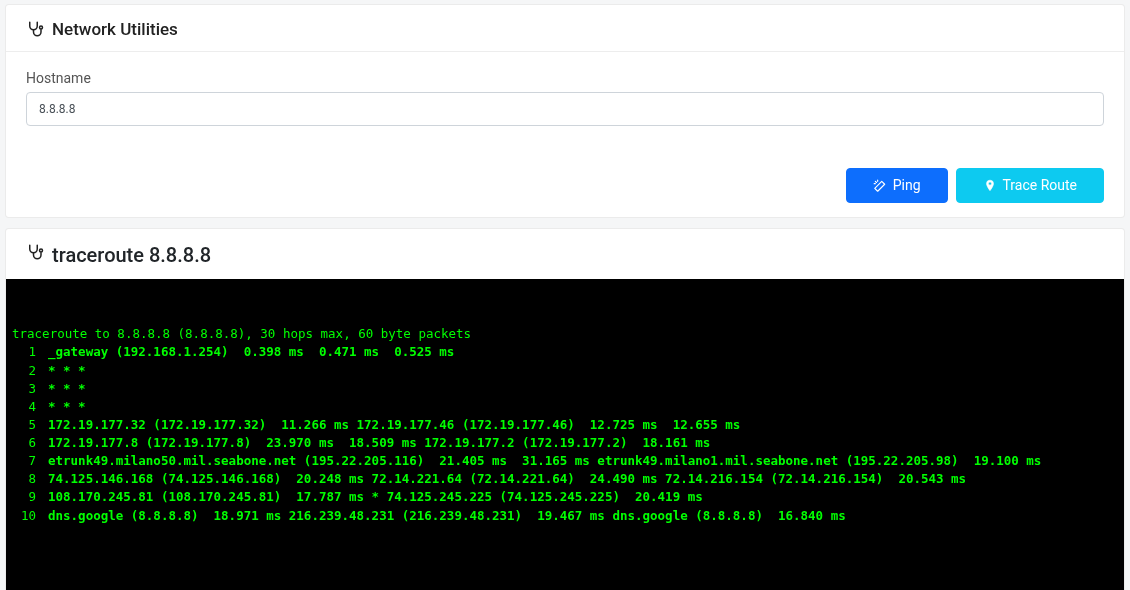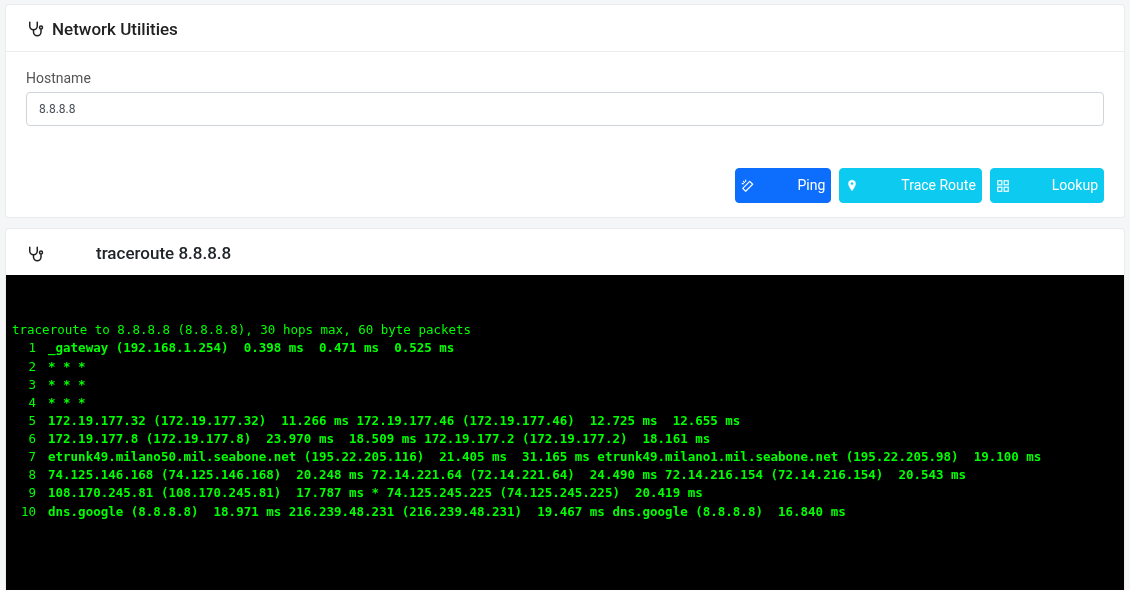--- a/index.html
+++ b/index.html
@@ -59,48 +59,46 @@
   .card-footer {
     display: flex;
     justify-content: flex-end;
     padding: 14px 20px 14px 20px;
     gap: 8px;
     margin-top: 28px;
   }
   .btn {
     display: inline-flex;
     align-items: center;
-    padding: 6px 5px;
+    padding: 6px 26px;
     font-size: 14px;
     font-weight: 400;
     border-radius: 4px;
     border: 1px solid transparent;
     cursor: pointer;
     background: transparent;
     color: #fff;
     line-height: 1.5;
     font-family: inherit;
-    gap: 36px;
   }
   .btn .icon { margin-right: 6px; display:inline-flex; }
   .btn-primary { background: #0d6efd; border-color: #0d6efd; }
   .btn-info { background: #0dcaf0; border-color: #0dcaf0; color:#fff;text-align:right; }
   .result-card {
     background: #fff;
     border: 1px solid rgba(0,0,0,.08);
     border-radius: 4px;
     margin-top: 10px;
   }
   .result-header {
     display:flex;
-    align-items:flex-end;
+    align-items:flex-start;
     padding: 14px 20px 12px 20px;
-    font-size: 17px;
+    font-size: 20px;
     font-weight: 500;
-    gap: 44px;
   }
   .result-header .icon { margin-right: 8px; display:inline-flex; }
   .terminal {
     background: #000;
     color: #00ff00;
     font-family: "Menlo", "Consolas", "DejaVu Sans Mono", monospace;
     font-size: 12.5px;
     line-height: 1.45;
     padding: 10px 6px 40px 6px;
     white-space: pre;
@@ -160,31 +158,20 @@
         <span>Ping</span>
       </button>
       <button class="btn btn-info">
         <span class="icon">
           <svg width="14" height="14" viewBox="0 0 24 24" fill="#fff" stroke="#fff" stroke-width="1">
             <path d="M12 2a6 6 0 0 0-6 6c0 4 6 12 6 12s6-8 6-12a6 6 0 0 0-6-6zm0 8.5A2.5 2.5 0 1 1 12 5a2.5 2.5 0 0 1 0 5.5z" fill="#fff"></path>
           </svg>
         </span>
         <span>Trace Route</span>
       </button>
-      <button class="btn btn-info">
-        <span class="icon">
-          <svg width="14" height="14" viewBox="0 0 24 24" fill="none" stroke="#fff" stroke-width="2">
-            <rect x="3" y="3" width="7" height="7"></rect>
-            <rect x="14" y="3" width="7" height="7"></rect>
-            <rect x="3" y="14" width="7" height="7"></rect>
-            <rect x="14" y="14" width="7" height="7"></rect>
-          </svg>
-        </span>
-        <span>Lookup</span>
-      </button>
     </div>
   </div>
 
   <div class="result-card">
     <div class="result-header">
       <span class="icon">
         <svg width="18" height="18" viewBox="0 0 24 24" fill="none" stroke="#222" stroke-width="2" stroke-linecap="round" stroke-linejoin="round">
           <path d="M5 3v5a5 5 0 0 0 10 0V3"></path>
           <path d="M10 13v3a5 5 0 0 0 10 0v-3"></path>
           <circle cx="20" cy="10" r="2"></circle>

